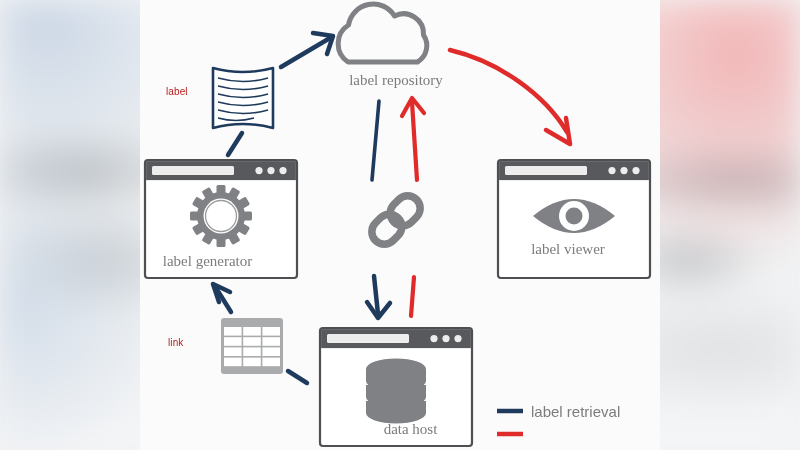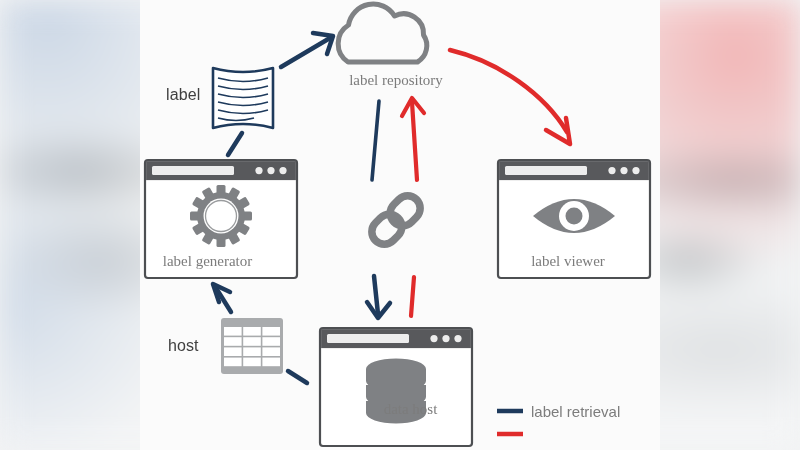--- a/index.html
+++ b/index.html
@@ -49,22 +49,22 @@
   .svg-layer {
     position: absolute;
     left: 0;
     top: 0;
     width: 800px;
     height: 450px;
   }
 
   .node-label {
     position: absolute;
-    color: #404040;
-    font-size: 16px;
+    color: #b91c1c;
+    font-size: 10px;
     font-family: "Liberation Sans", sans-serif;
     white-space: nowrap;
     letter-spacing: 0.1px;
   }
 
   .win-caption {
     position: absolute;
     color: #7c7c7c;
     font-size: 15px;
     font-family: Liberation Serif, serif;
@@ -240,22 +240,22 @@
     </g>
   </svg>
 
   <div class="node-label" style="left:166px; top:86px;">label</div>
 
   <div class="win-caption" style="left:326px; top:72px; width:140px;">label repository</div>
 
   <div class="win-caption" style="left:145px; top:253px; width:125px;">label generator</div>
 
 
-  <div class="win-caption" style="left:498px; top:253px; width:140px;">label viewer</div>
-
-  <div class="node-label" style="left:168px; top:337px;">host</div>
-
-  <div class="win-caption" style="left:320px; top:401px; width:181px;">data host</div>
+  <div class="win-caption" style="left:498px; top:241px; width:140px;">label viewer</div>
+
+  <div class="node-label" style="left:168px; top:337px;">link</div>
+
+  <div class="win-caption" style="left:320px; top:421px; width:181px;">data host</div>
 
   <div class="legend-label" style="left:531px; top:403px;">label retrieval</div>
 
 
 </div>
 
 </body></html>

